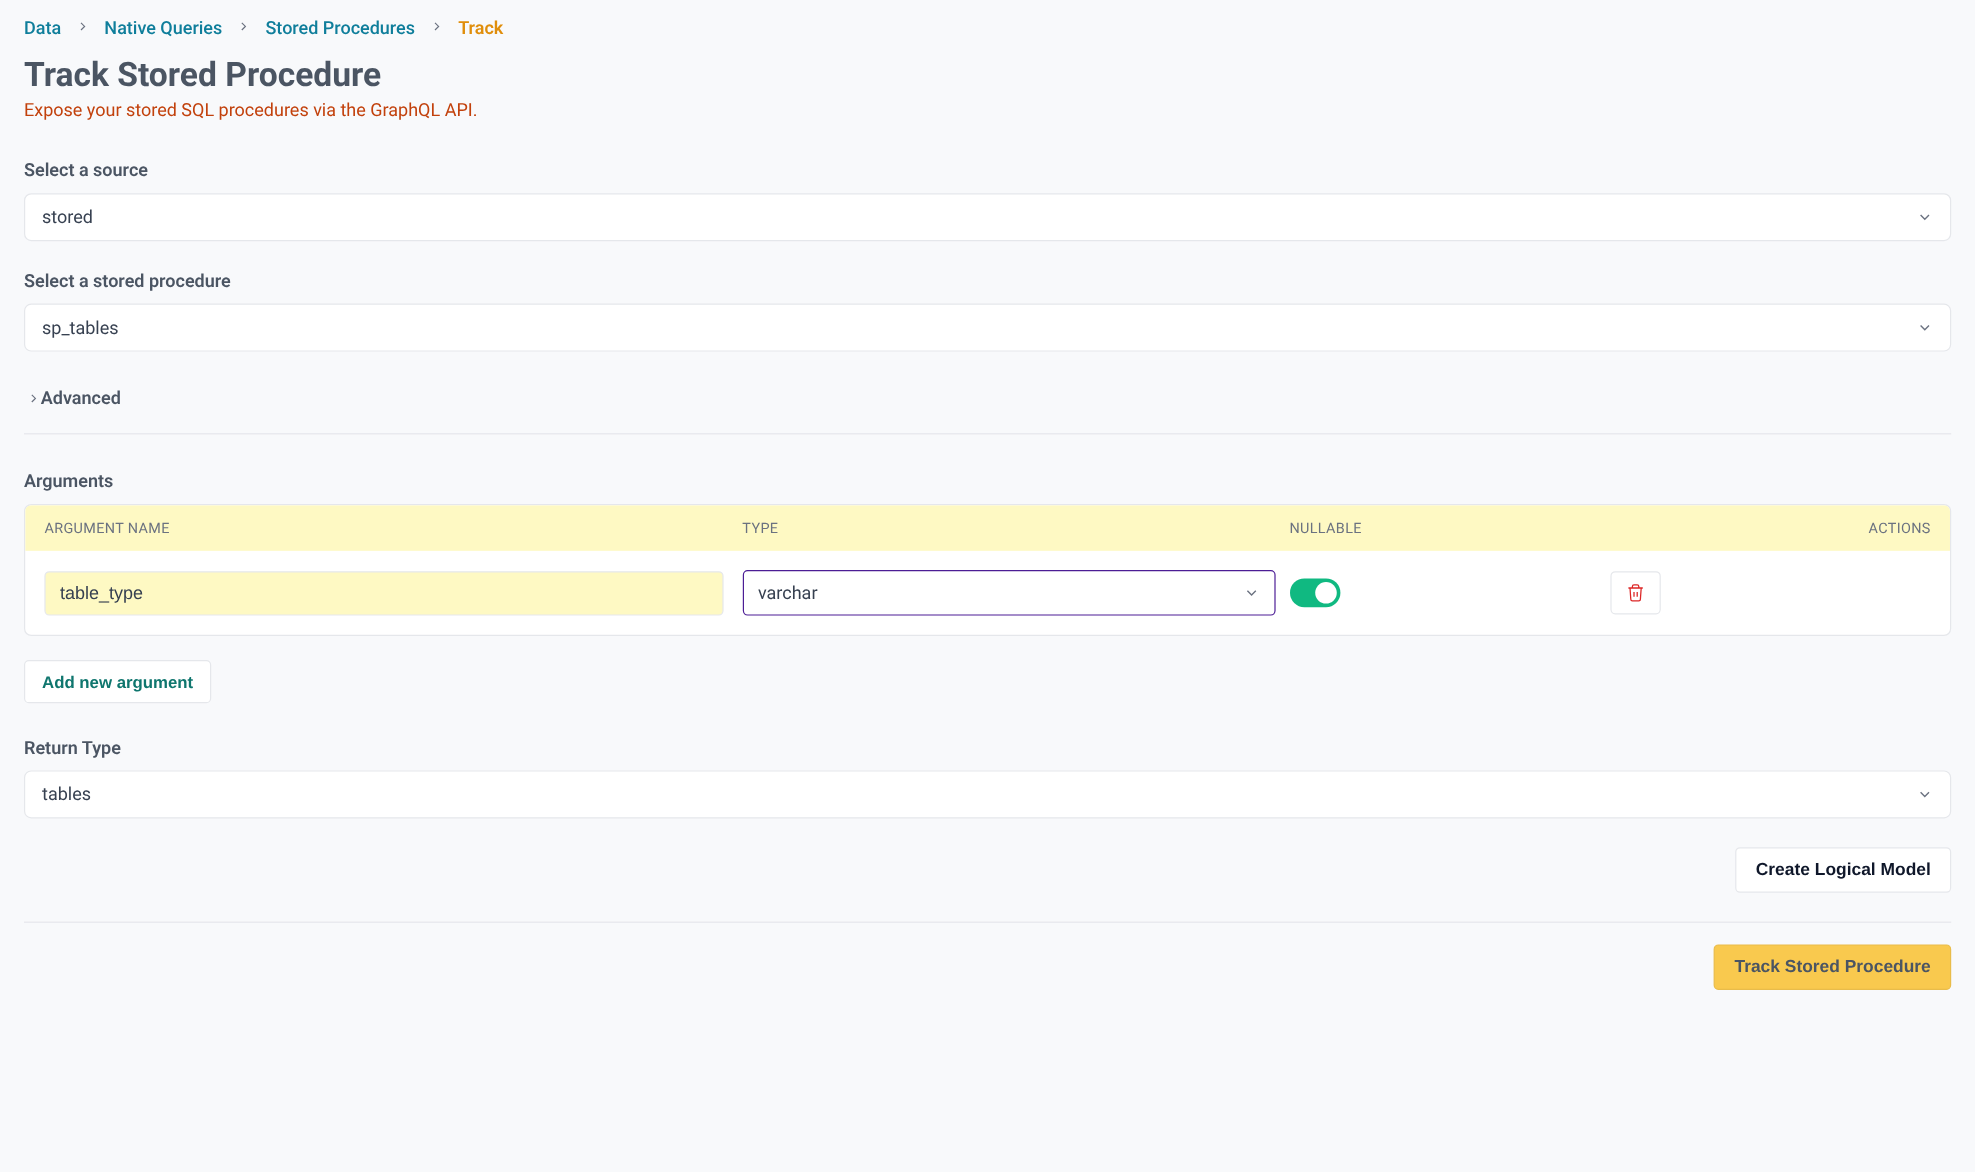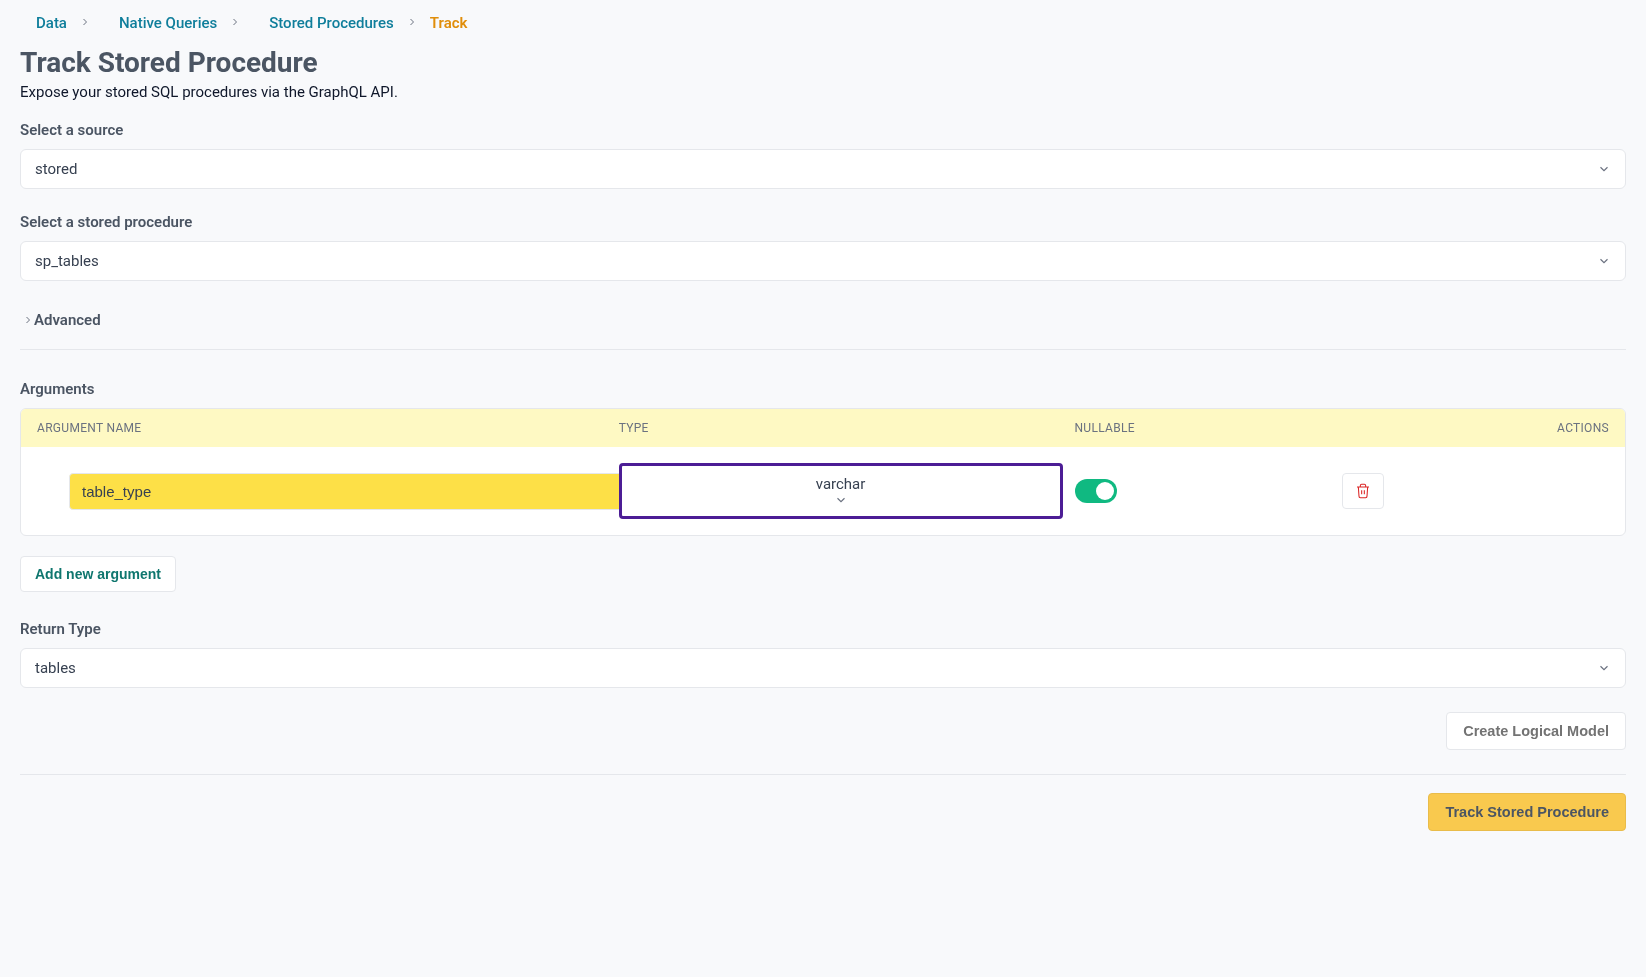--- a/index.html
+++ b/index.html
@@ -13,39 +13,38 @@
   display: flex;
   align-items: center;
   gap: 12px;
   font-size: 15px;
   margin-bottom: 14px;
 }
 .breadcrumb-link {
   color: #0f7e9b;
   cursor: pointer;
   font-weight: 500;
-  margin-left: 16px;
 }
 .breadcrumb-current {
   color: #e08e0b;
   font-weight: 600;
 }
 .breadcrumb-sep {
   color: #9ca3af;
 }
 .page-title {
   font-size: 28px;
   font-weight: 700;
   color: #4b5563;
   margin-bottom: 4px;
 }
 .page-subtitle {
   font-size: 15px;
-  color: #0f172a;
-  margin-bottom: 20px;
+  color: #c2410c;
+  margin-bottom: 32px;
 }
 .form-label {
   font-size: 15px;
   font-weight: 600;
   color: #4b5563;
   margin-bottom: 10px;
   display: block;
 }
 .select-box {
   width: 100%;
@@ -112,36 +111,34 @@
 .col-type { flex: 0 0 29%; padding-right: 12px; }
 .col-null { flex: 0 0 17%; }
 .col-actions { flex: 0 0 17%; text-align: right; }
 .text-input {
   width: 100%;
   border: 1px solid #e5e7eb;
   border-radius: 4px;
   padding: 9px 12px;
   font-size: 15px;
   color: #374151;
-  background: #fde047;
-  margin-left: 32px;
+  background: #fef9c3;
 }
 .type-select {
   width: 100%;
-  border: 3px solid #4c1d95;
+  border: 1px solid #4c1d95;
   border-radius: 4px;
   padding: 9px 12px;
   font-size: 15px;
   color: #374151;
   background: #fff;
   display: flex;
   justify-content: space-between;
   align-items: center;
   cursor: pointer;
-  flex-direction: column;
 }
 .toggle {
   width: 42px;
   height: 24px;
   background: #10b981;
   border-radius: 12px;
   position: relative;
   cursor: pointer;
 }
 .toggle::after {
@@ -183,21 +180,21 @@
   border-bottom: 1px solid #e5e7eb;
   margin-bottom: 18px;
 }
 .secondary-btn {
   border: 1px solid #e5e7eb;
   border-radius: 4px;
   background: #fff;
   padding: 10px 16px;
   font-size: 14.5px;
   font-weight: 600;
-  color: #737373;
+  color: #0f172a;
   cursor: pointer;
 }
 .primary-row {
   display: flex;
   justify-content: flex-end;
 }
 .primary-btn {
   border: 1px solid #e9bc4a;
   border-radius: 4px;
   background: #f9c94e;

